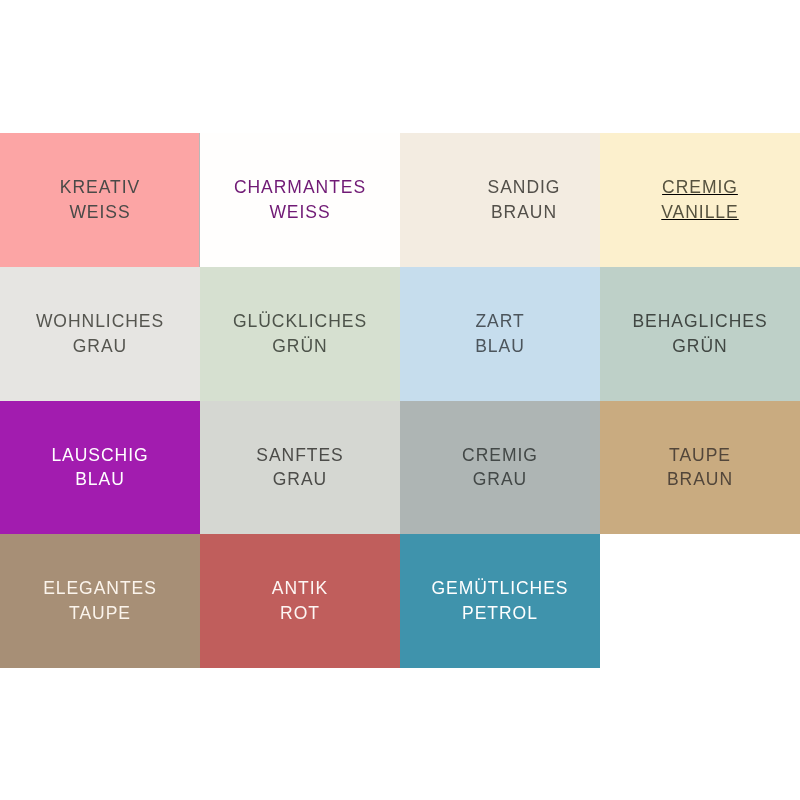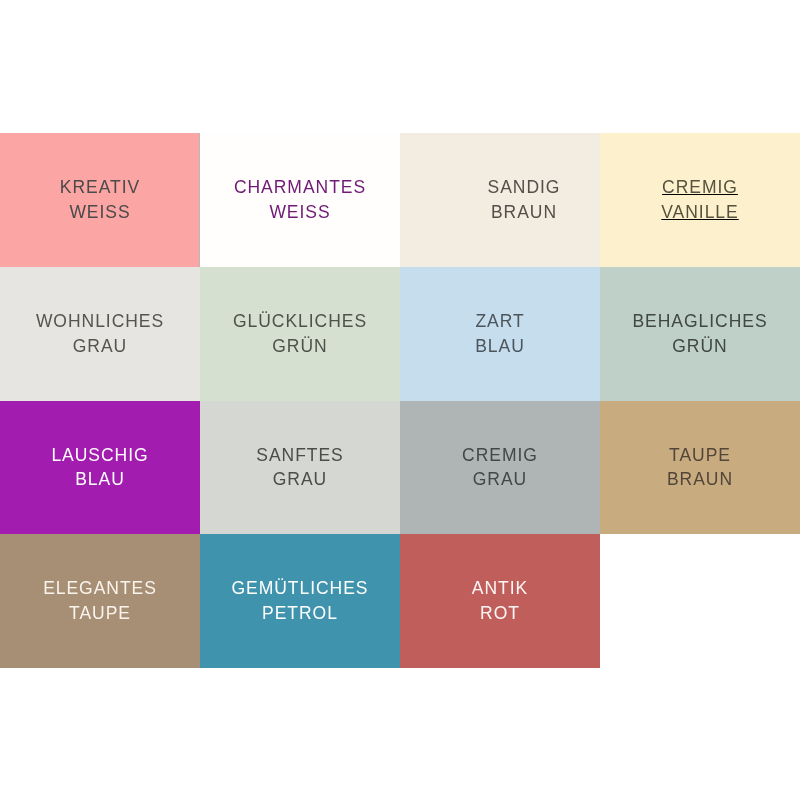--- a/index.html
+++ b/index.html
@@ -147,26 +147,26 @@
           <span class="line1">TAUPE</span>
           <span class="line2">BRAUN</span>
         </div>
       </div>
       <div class="swatch" style="background: rgb(167, 143, 118);">
         <div class="swatch-label" style="color: rgb(251, 244, 236);">
           <span class="line1">ELEGANTES</span>
           <span class="line2">TAUPE</span>
         </div>
       </div>
+      <div class="swatch" style="background: rgb(192, 94, 92);">
+        <div class="swatch-label" style="color: rgb(253, 246, 244);">
+          <span class="line1">ANTIK</span>
+          <span class="line2">ROT</span>
+        </div>
+      </div>
       <div class="swatch" style="background: rgb(63, 147, 172);">
         <div class="swatch-label" style="color: rgb(255, 255, 255);">
           <span class="line1">GEMÜTLICHES</span>
           <span class="line2">PETROL</span>
         </div>
       </div>
-      <div class="swatch" style="background: rgb(192, 94, 92);">
-        <div class="swatch-label" style="color: rgb(253, 246, 244);">
-          <span class="line1">ANTIK</span>
-          <span class="line2">ROT</span>
-        </div>
-      </div>
     </div>
 </div>
 
 </body></html>

